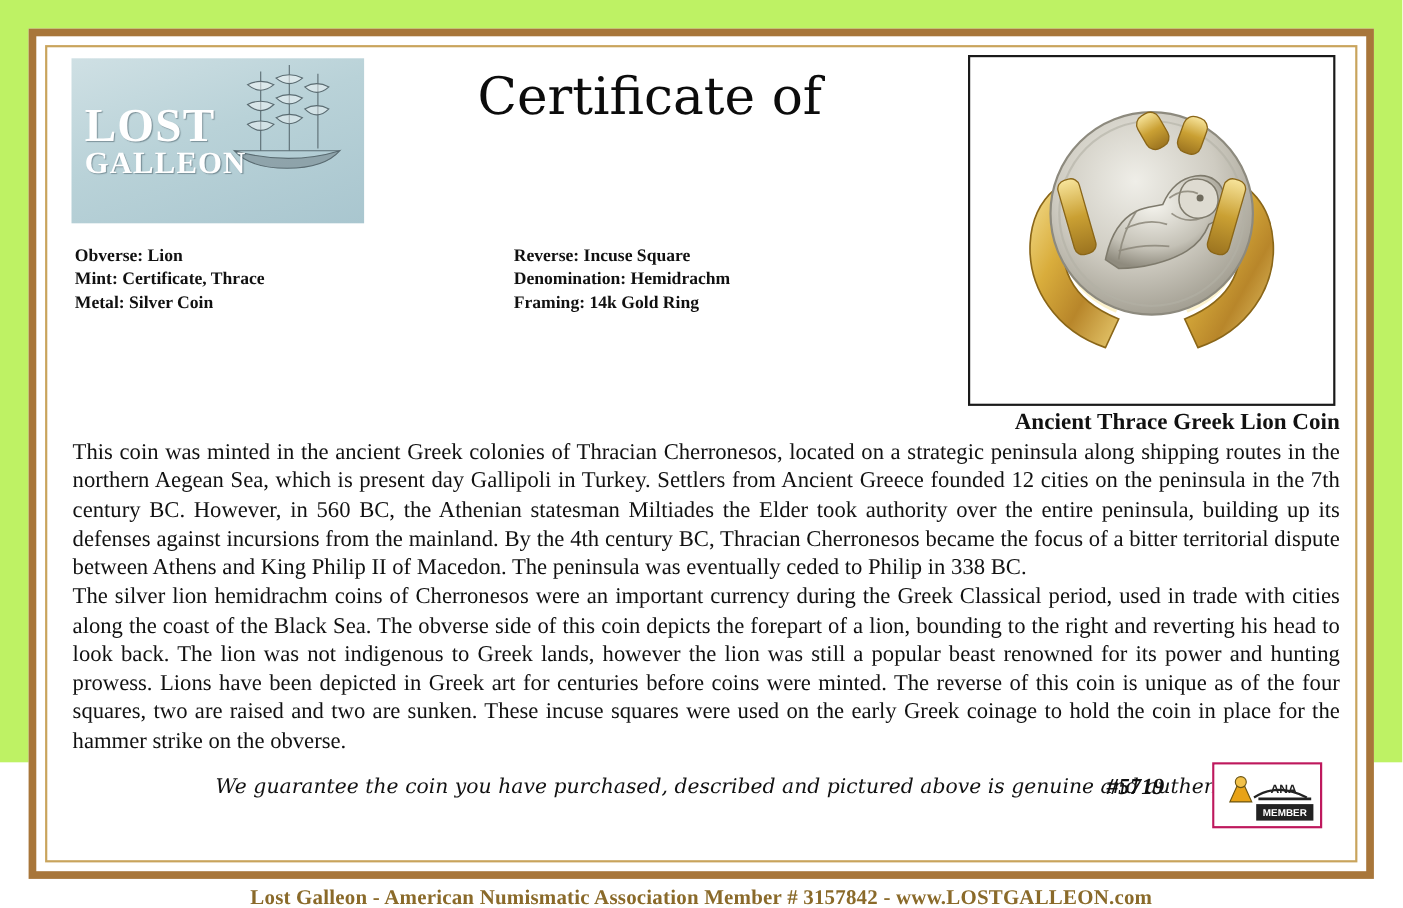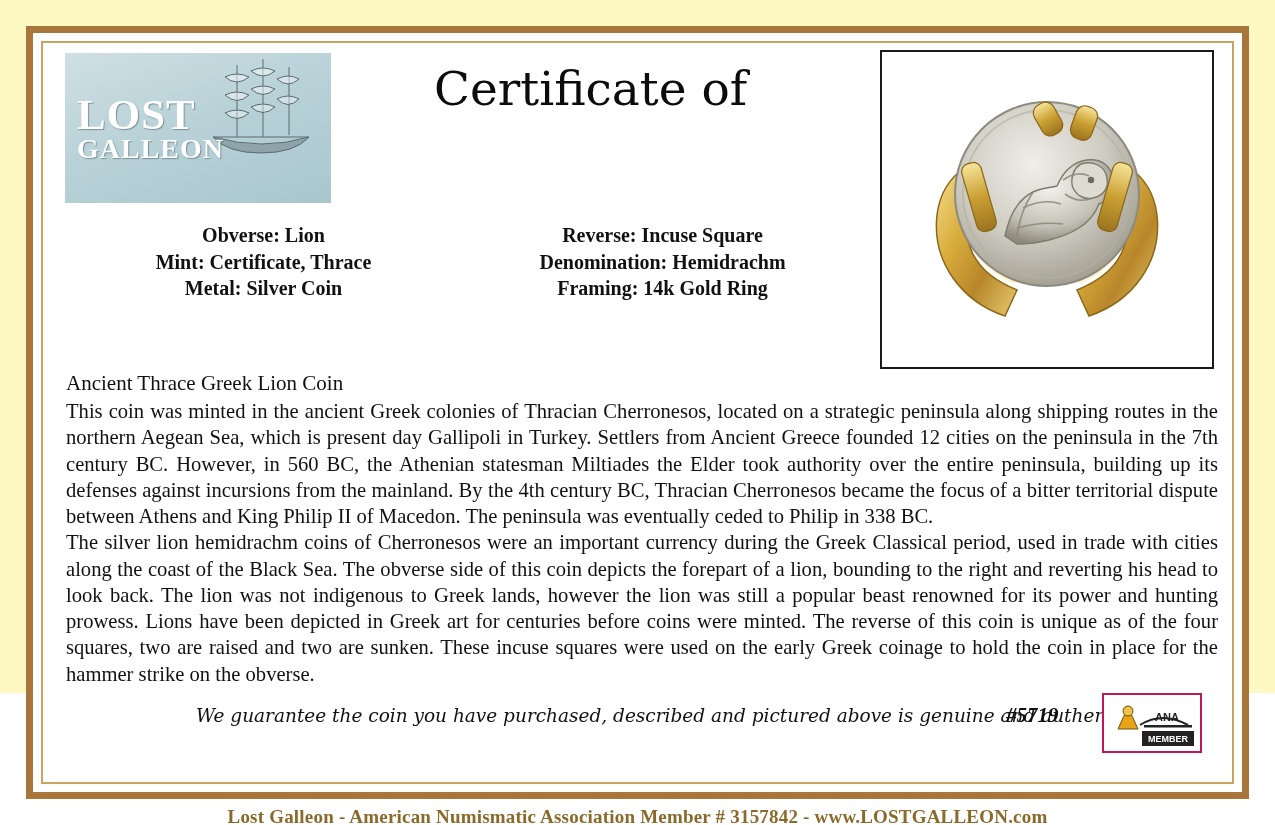--- a/index.html
+++ b/index.html
@@ -11,21 +11,21 @@
     width: 1275px;
     height: 825px;
     font-family: "Liberation Serif", serif;
     overflow: hidden;
   }
 
   .page {
     position: relative;
     width: 1275px;
     height: 693px;
-    background: #fef9c3;
+    background: #bef264;
     box-sizing: border-box;
   }
 
   
   .outer-frame {
     position: absolute;
     left: 26px;
     top: 26px;
     width: 1223px;
     height: 773px;
@@ -120,47 +120,47 @@
     width: 268px;
     height: 268px;
   }
 
   
   .specs {
     position: absolute;
     left: 24px;
     top: 178px;
     width: 790px;
-    font-size: 20px;
+    font-size: 16px;
     font-weight: bold;
     color: #111;
     line-height: 1.33;
-    text-align: center;
   }
   .spec-row {
     display: flex;
   }
   .spec-col {
     width: 50%;
     white-space: nowrap;
   }
   .spec-col.right { padding-left: 8px; }
 
   
   .article {
     position: absolute;
     left: 22px;
     top: 327px;
     width: 1152px;
   }
   .article-title {
     font-size: 21px;
-    font-weight: normal;
+    font-weight: bold;
     color: #111;
     margin-bottom: 2px;
+    text-align: right;
   }
   .article p {
     margin: 0;
     font-size: 20.6px;
     line-height: 1.275;
     color: #111;
     text-align: justify;
     text-justify: inter-word;
     hyphens: auto;
   }

